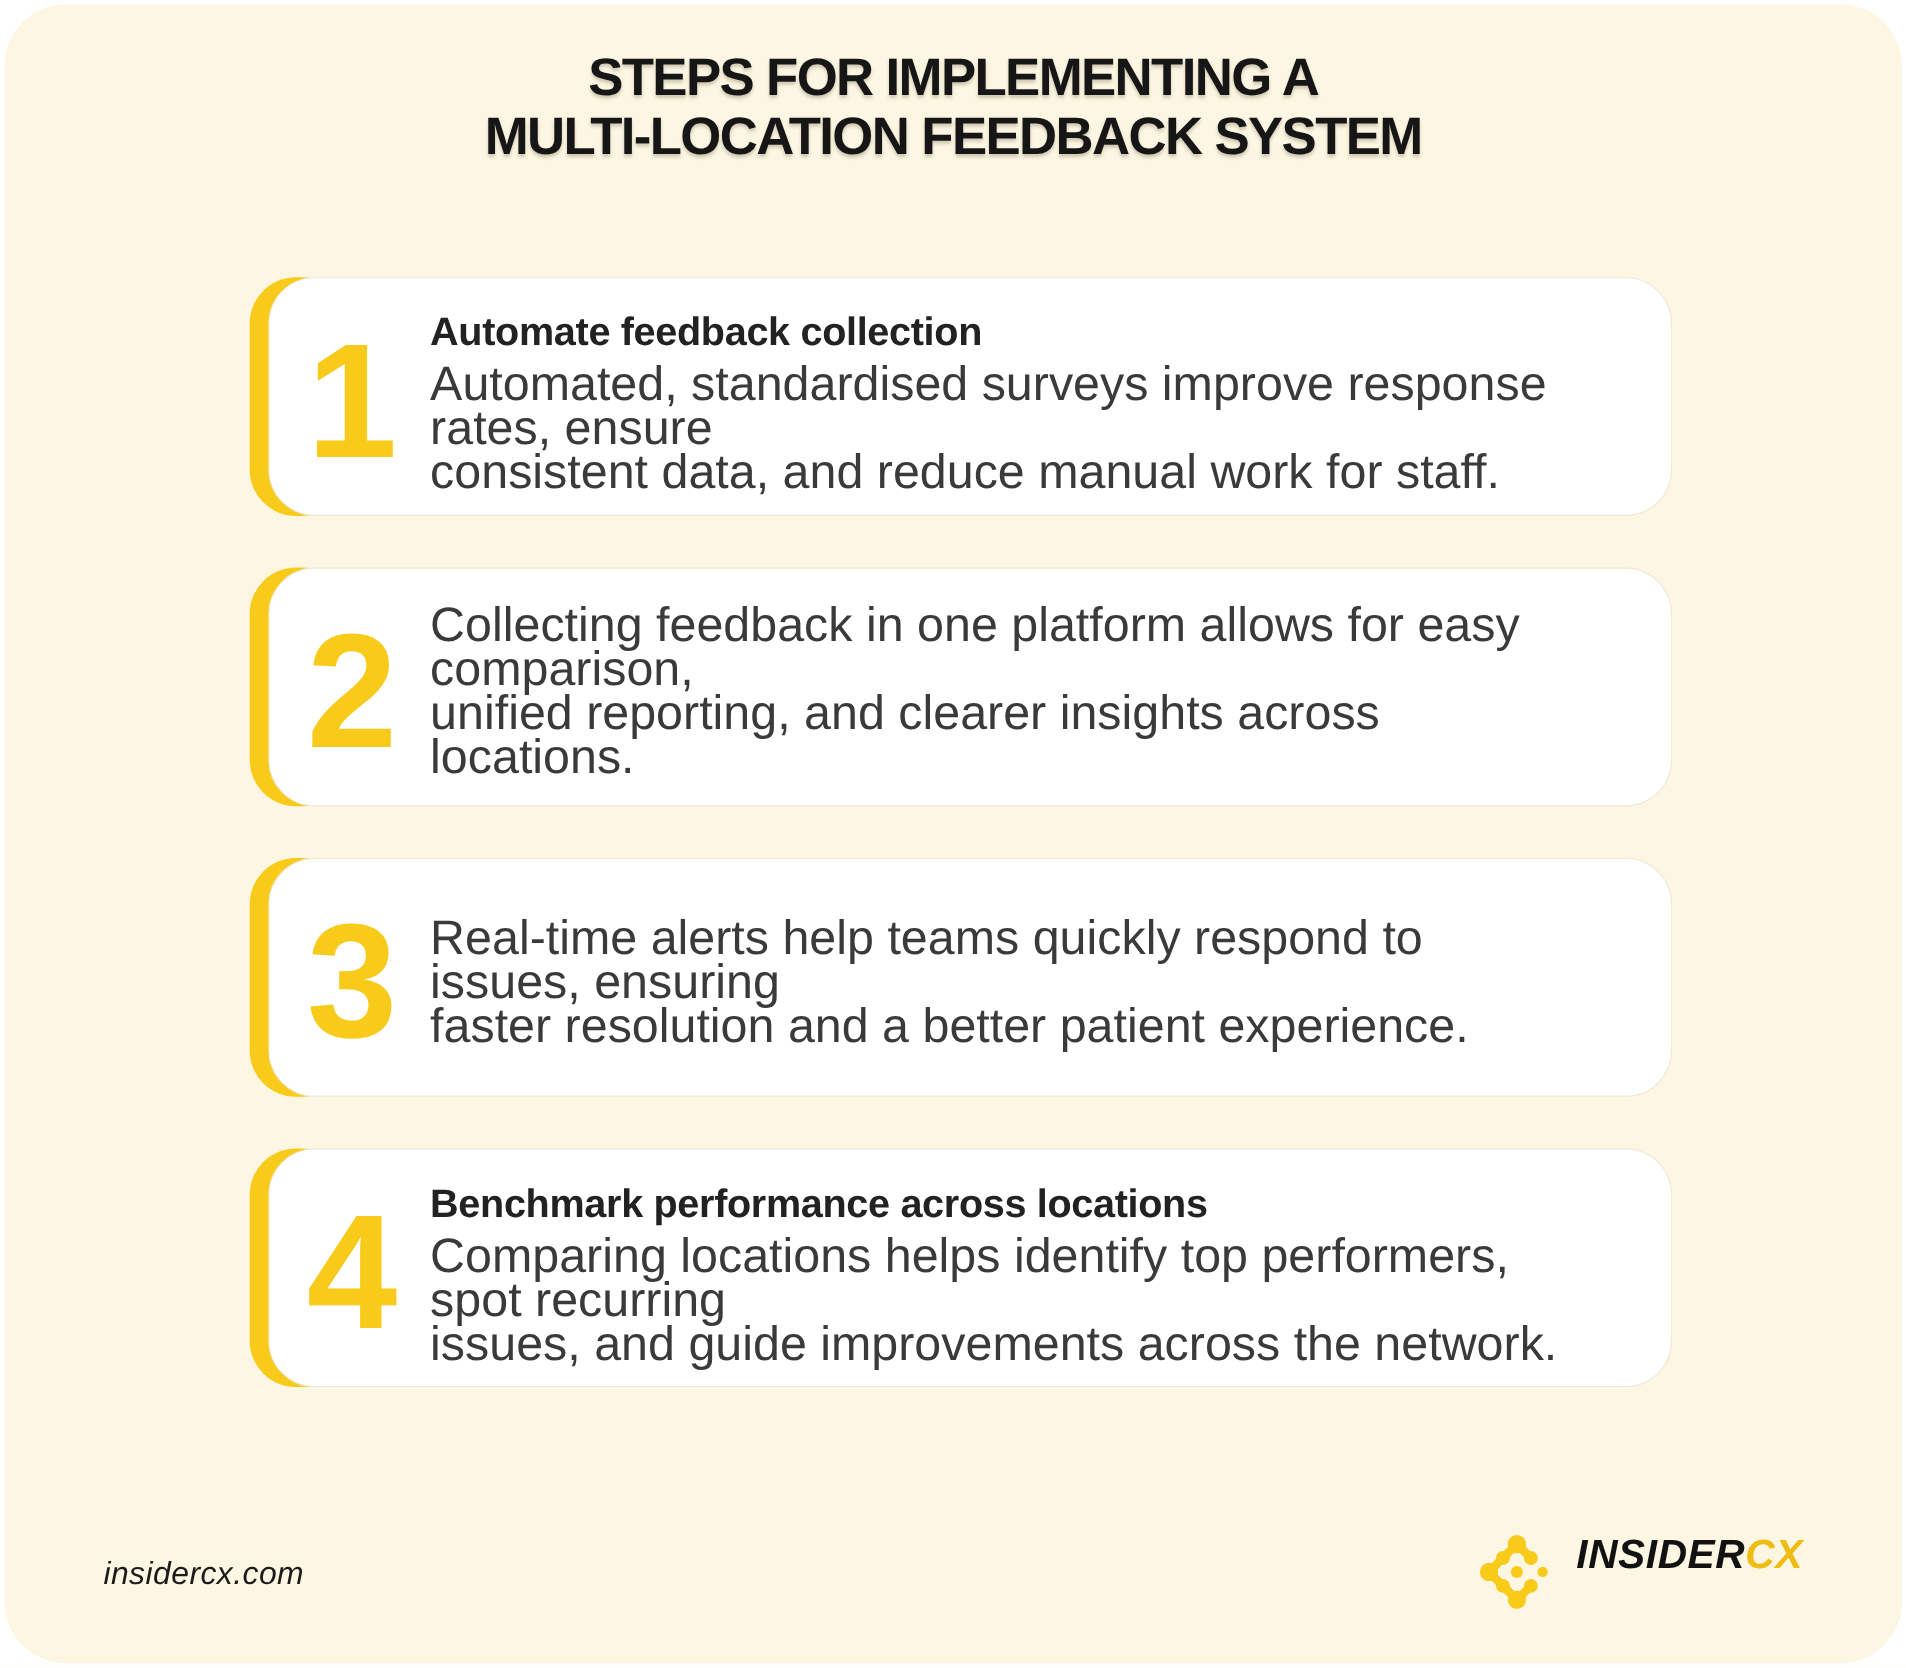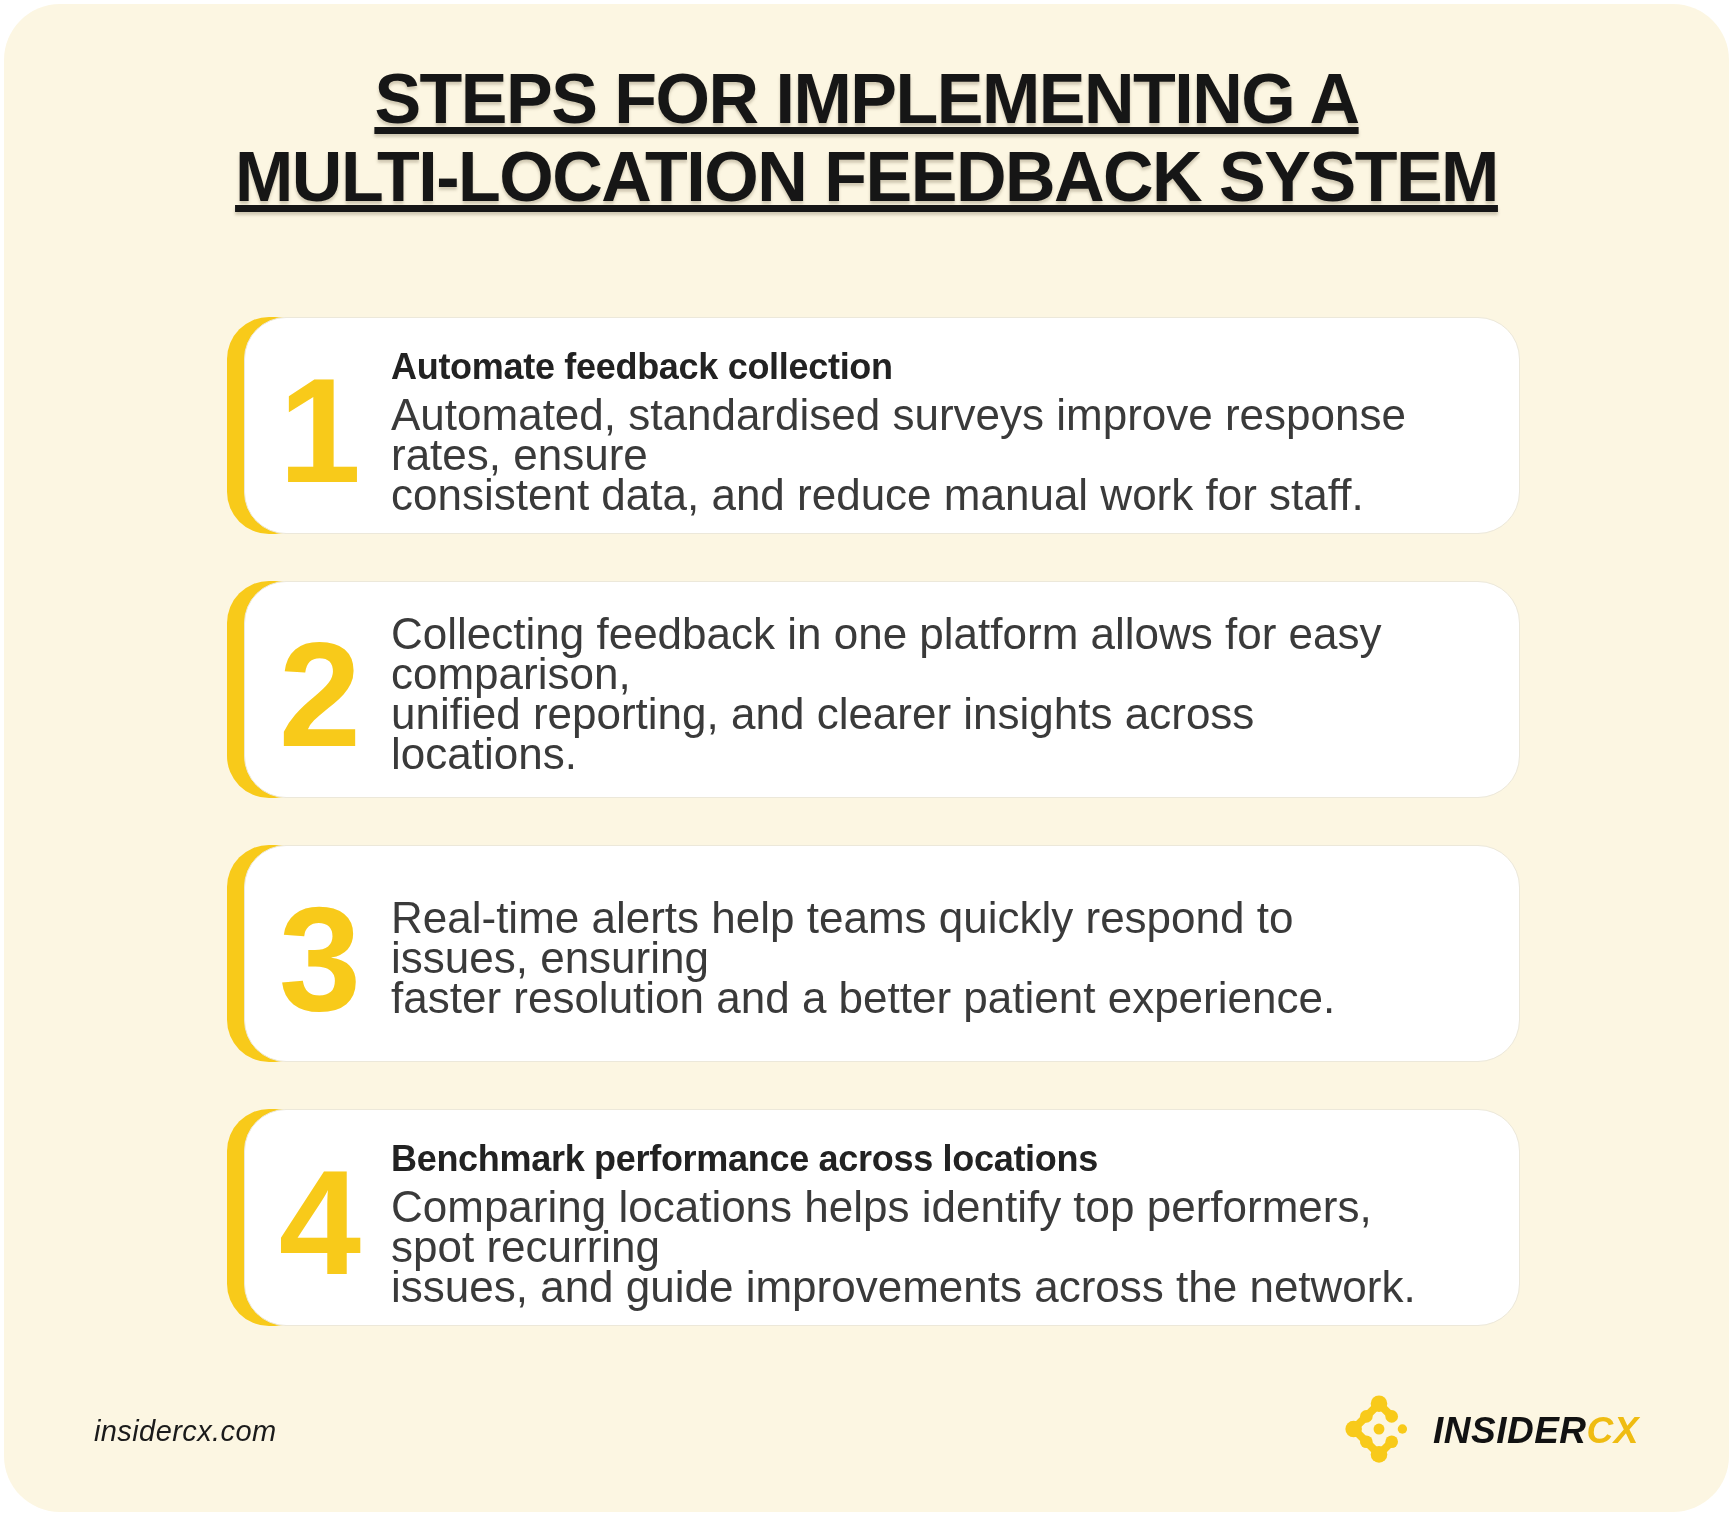--- a/index.html
+++ b/index.html
@@ -17,29 +17,28 @@
     font-family:"Liberation Sans","DejaVu Sans",sans-serif;
     overflow:hidden;
   }
   .board{
     position:absolute;inset:4px;
     background:var(--cream);
     border-radius:56px;
     display:flex;flex-direction:column;
   }
   .main-title{
-    margin-top:56px;
+    margin-top:40px;
     text-align:center;
-    font-size:70px;
+    font-size:48px;
     line-height:1.12;
     font-weight:800;
     letter-spacing:-1.5px;
     color:var(--ink);
     text-shadow:0 3px 3px rgba(125,115,90,0.35);
-    text-decoration:underline;
   }
   .cards{
     margin:100px 0 0 240px;
     width:1276px;
   }
   .card{
     position:relative;
     margin-bottom:47px;
   }
   .card-accent{
@@ -91,21 +90,20 @@
     font-style:italic;
   }
   .site-url{
     font-size:29px;
     letter-spacing:0.4px;
     color:#1B1B1B;
     text-decoration:none;
   }
   .brand{
     display:flex;
-    align-items:center;
     gap:15px;
   }
   .logo-icon{width:78px;height:78px;display:block;}
   .logo-icon .bar{stroke:var(--yellow);stroke-width:8;stroke-linecap:round;fill:none;}
   .logo-icon .dot{fill:var(--yellow);}
   .wordmark{
     font-size:37px;
     font-weight:800;
     letter-spacing:0.5px;
     color:#121212;

